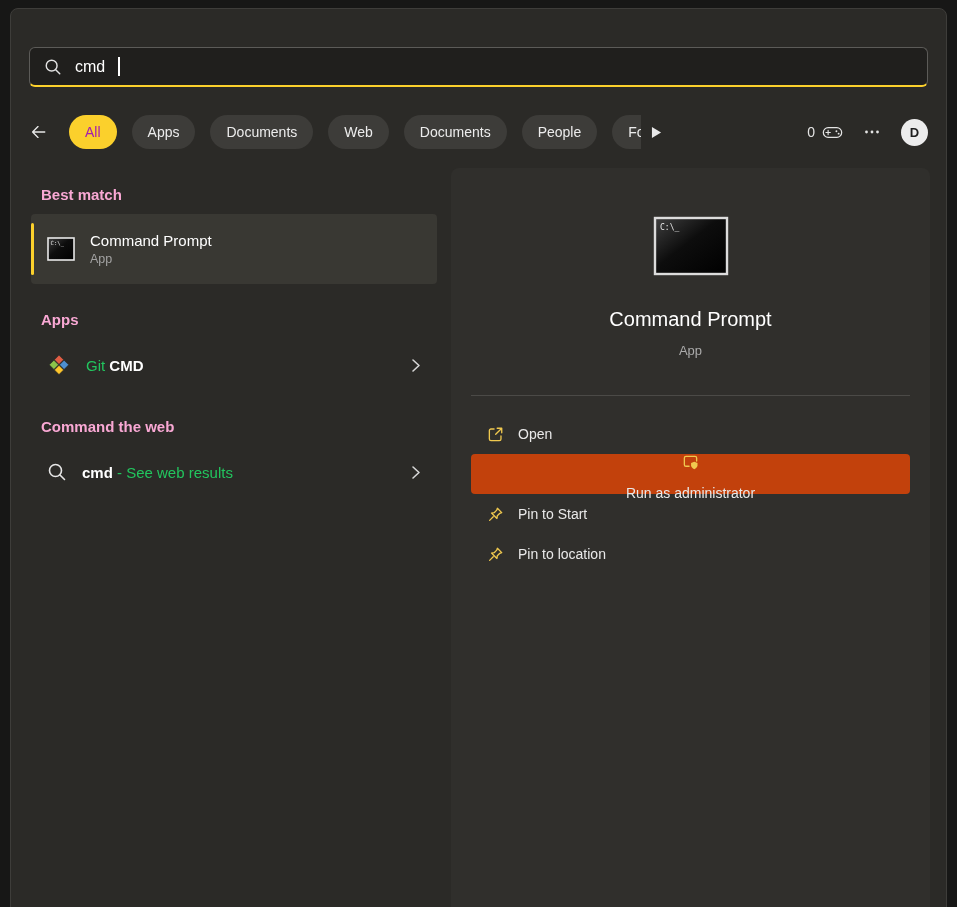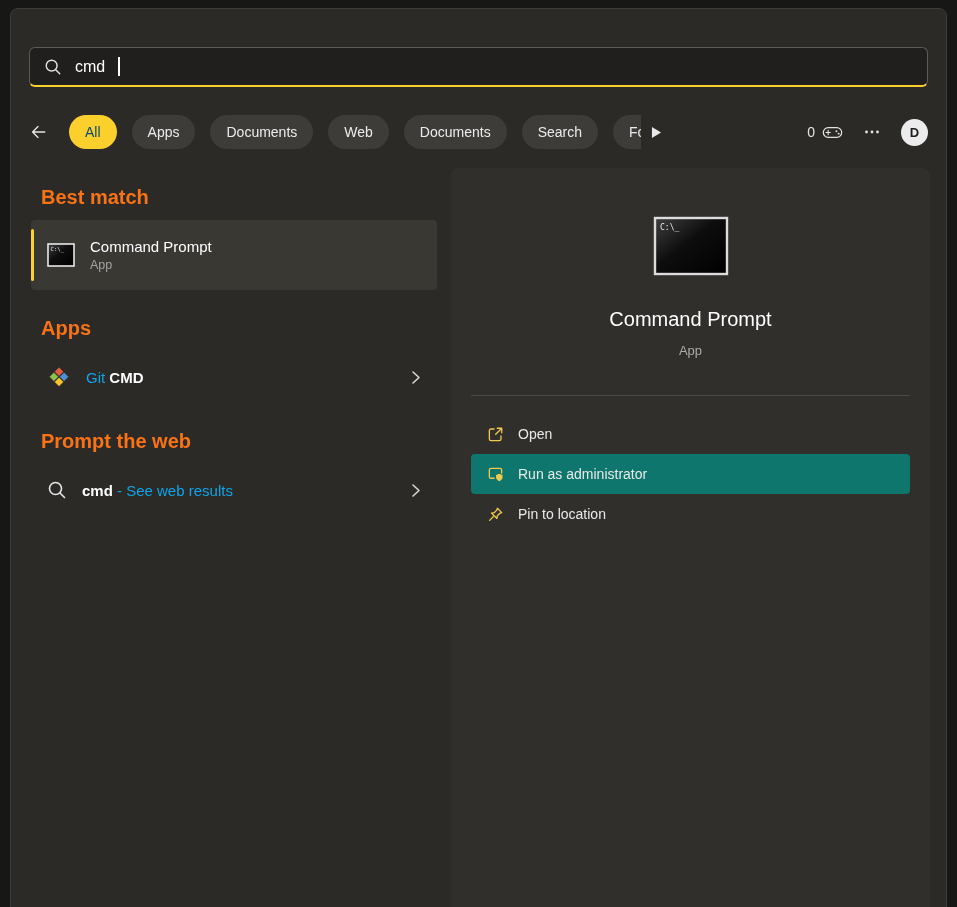--- a/index.html
+++ b/index.html
@@ -43,75 +43,75 @@
     display:flex;align-items:center;
   }
   .back-btn{width:34px;display:flex;align-items:center;justify-content:flex-start;color:#e8e8e8;cursor:pointer;flex:none;}
   .back-btn svg{width:18px;height:18px;}
   .pills{display:flex;gap:15px;margin-left:6px;max-width:572px;overflow:hidden;flex:none;}
   .pill{
     flex:none;height:34px;display:flex;align-items:center;
     padding:0 16px;border-radius:17px;
     background:var(--pill);color:#ececec;font-size:14px;cursor:pointer;white-space:nowrap;
   }
-  .pill.active{background:var(--accent);color:#0c4a6e;font-weight:400;}
+  .pill.active{background:var(--accent);color:#a21caf;font-weight:400;}
   .overflow-btn{margin-left:10px;color:#e8e8e8;display:flex;cursor:pointer;}
   .overflow-btn svg{width:11px;height:13px;}
   .spacer{flex:1;}
   .right-cluster{display:flex;align-items:center;gap:20px;}
   .game-counter{display:flex;align-items:center;gap:7px;color:#e4e4e4;font-size:14px;cursor:pointer;}
   .game-counter svg{width:21px;height:15px;}
   .more-btn{display:flex;cursor:pointer;color:#e4e4e4;}
   .more-btn svg{width:18px;height:18px;}
   .avatar{
     width:27px;height:27px;border-radius:50%;background:#ececec;color:#1e1e1e;
     display:flex;align-items:center;justify-content:center;
     font-size:13px;font-weight:700;cursor:pointer;
   }
   
   .content{display:flex;margin-top:18px;padding:0 16px 0 20px;gap:14px;align-items:flex-start;}
   .left-col{width:406px;flex:none;}
-  .section-header{font-size:20px;font-weight:700;color:#f97316;margin:27px 0 11px 10px;}
+  .section-header{font-size:15px;font-weight:700;color:#f9a8d4;margin:27px 0 11px 10px;}
   .section-header.first{margin-top:18px;}
   .best-item{
     position:relative;height:70px;background:#393833;border-radius:4px;
     display:flex;align-items:center;gap:15px;padding:0 14px 0 16px;cursor:pointer;
   }
   .accent-bar{position:absolute;left:0;top:9px;bottom:9px;width:3px;border-radius:2px;background:var(--accent);}
   .cmd-icon-sm{width:28px;height:24px;flex:none;}
   .stack{display:flex;flex-direction:column;}
   .item-title{font-size:15px;color:#fff;}
   .item-sub{font-size:12.5px;color:var(--text-dim);margin-top:3px;}
   .result-row{
     height:52px;display:flex;align-items:center;gap:15px;
     padding:0 16px;border-radius:4px;cursor:pointer;
   }
   .result-row .label{font-size:15px;color:#fff;}
   .label .match{font-weight:700;}
-  .label .plain{font-weight:400;color:#0ea5e9;}
+  .label .plain{font-weight:400;color:#22c55e;}
   .chev{margin-left:auto;color:#d6d6d6;display:flex;}
   .chev svg{width:10px;height:15px;}
   .git-icon{width:24px;height:24px;flex:none;}
   .web-search-icon{width:20px;height:20px;color:#e6e6e6;flex:none;}
   
   .right-col{
     flex:1;background:var(--panel-right);border-radius:8px;
     min-height:770px;display:flex;flex-direction:column;align-items:center;
     padding-top:48px;
   }
   .cmd-icon-lg{width:76px;height:60px;}
   .rp-title{font-size:20px;font-weight:400;color:#fff;margin-top:32px;}
   .rp-sub{font-size:13px;color:#ababab;margin-top:12px;}
   .divider{width:calc(100% - 40px);height:1px;background:#4b4a47;margin-top:37px;}
   .actions{width:100%;padding:18px 20px 0;}
   .action-row{
     height:40px;display:flex;align-items:center;gap:14px;
     padding:0 16px;border-radius:4px;font-size:14px;color:#e9e9e9;cursor:pointer;text-align:center;
   }
-  .action-row.highlighted{background:#0f766e;}
+  .action-row.highlighted{background:#c2410c;flex-direction:column;}
   .action-icon{width:17px;height:17px;color:var(--icon-gold);flex:none;}
 </style>
 </head>
 <body>
 
 <svg width="0" height="0" style="position:absolute">
   <defs>
     <linearGradient id="cmdgrad" x1="0" y1="0" x2="1" y2="1">
       <stop offset="0" stop-color="#3f3f3f"></stop>
       <stop offset="0.45" stop-color="#0d0d0d"></stop>
@@ -142,21 +142,21 @@
       <svg viewBox="0 0 20 20">
           <path d="M10 4 L4 10 L10 16 M4 10 H17.5" stroke="currentColor" stroke-width="1.5" fill="none" stroke-linecap="round" stroke-linejoin="round"></path>
         </svg>
     </div>
     <div class="pills">
       <div class="pill active">All</div>
       <div class="pill">Apps</div>
       <div class="pill">Documents</div>
       <div class="pill">Web</div>
       <div class="pill">Documents</div>
-      <div class="pill">Search</div>
+      <div class="pill">People</div>
       <div class="pill">Folders</div>
     </div>
     <div class="overflow-btn">
       <svg viewBox="0 0 12 14">
           <path d="M1 1 L11 7 L1 13 Z" fill="currentColor"></path>
         </svg>
     </div>
     <div class="spacer"></div>
     <div class="right-cluster">
       <div class="game-counter">
@@ -208,21 +208,21 @@
           </g>
         </svg>
         <span class="label"><span class="plain">Git </span><span class="match">CMD</span></span>
         <span class="chev">
             <svg viewBox="0 0 10 15">
               <use href="#svg-chev"></use>
             </svg>
           </span>
       </div>
 
-      <div class="section-header">Prompt the web</div>
+      <div class="section-header">Command the web</div>
 
       <div class="result-row">
         <svg class="web-search-icon" viewBox="0 0 20 20">
             <use href="#svg-search"></use>
           </svg>
         <span class="label"><span class="match">cmd</span><span class="plain"> - See web results</span></span>
         <span class="chev">
             <svg viewBox="0 0 10 15">
               <use href="#svg-chev"></use>
             </svg>
@@ -251,25 +251,32 @@
 
         <div class="action-row highlighted">
           <svg class="action-icon" viewBox="0 0 18 18">
             <path d="M15.5 7.5 V4.2 A1.7 1.7 0 0 0 13.8 2.5 H4.2 A1.7 1.7 0 0 0 2.5 4.2 V11.3 A1.7 1.7 0 0 0 4.2 13 H7.5" fill="none" stroke="currentColor" stroke-width="1.4" stroke-linecap="round"></path>
             <path d="M13 8.2 l3.4 1.2 v2.6 c0 2 -1.5 3.3 -3.4 4.1 c-1.9 -0.8 -3.4 -2.1 -3.4 -4.1 V9.4 z" fill="currentColor"></path>
           </svg>
           <span>Run as administrator</span>
         </div>
 
 
-
         <div class="action-row">
           <svg class="action-icon" viewBox="0 0 18 18">
             <path d="M11 2.4 L15.6 7 L13.6 7.7 L10.9 10.4 L10.5 13.2 L4.8 7.5 L7.6 7.1 L10.3 4.4 Z" fill="none" stroke="currentColor" stroke-width="1.4" stroke-linejoin="round"></path>
             <line x1="6.6" y1="11.4" x2="2.8" y2="15.2" stroke="currentColor" stroke-width="1.4" stroke-linecap="round"></line>
           </svg>
+          <span>Pin to Start</span>
+        </div>
+
+        <div class="action-row">
+          <svg class="action-icon" viewBox="0 0 18 18">
+            <path d="M11 2.4 L15.6 7 L13.6 7.7 L10.9 10.4 L10.5 13.2 L4.8 7.5 L7.6 7.1 L10.3 4.4 Z" fill="none" stroke="currentColor" stroke-width="1.4" stroke-linejoin="round"></path>
+            <line x1="6.6" y1="11.4" x2="2.8" y2="15.2" stroke="currentColor" stroke-width="1.4" stroke-linecap="round"></line>
+          </svg>
           <span>Pin to location</span>
         </div>
 
       </div>
     </div>
   </div>
 </div>
 
 </body></html>

